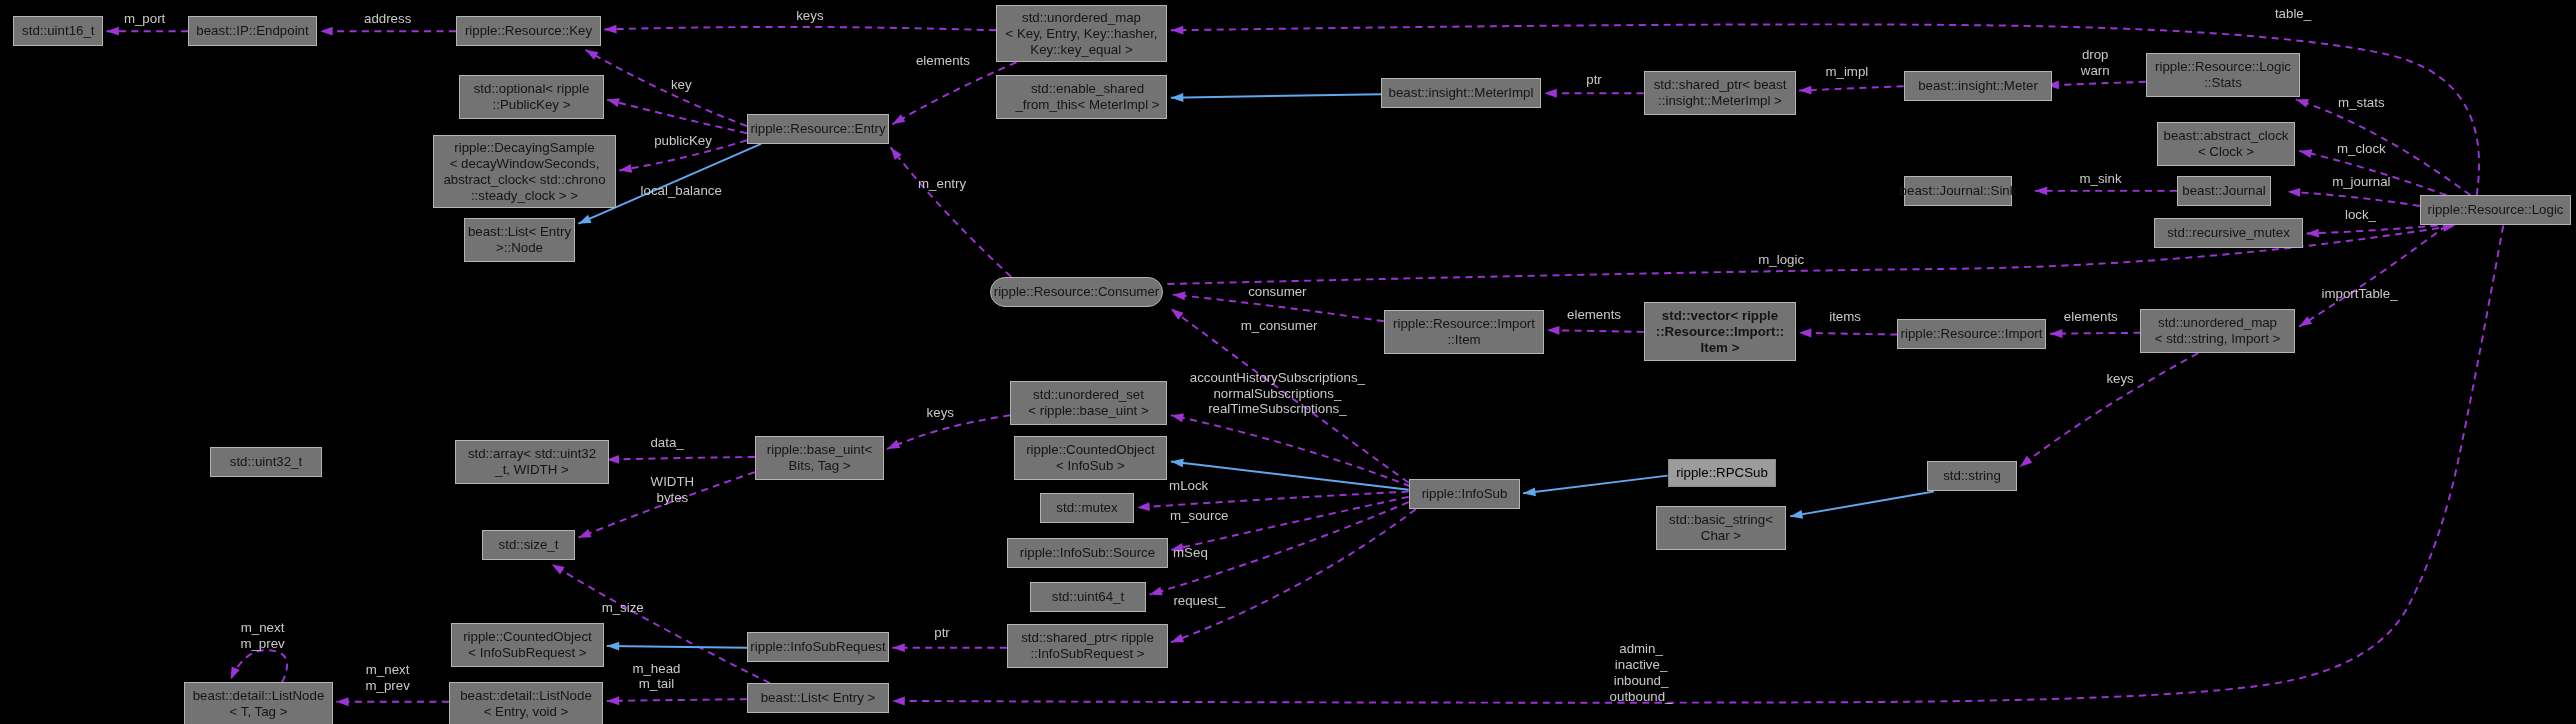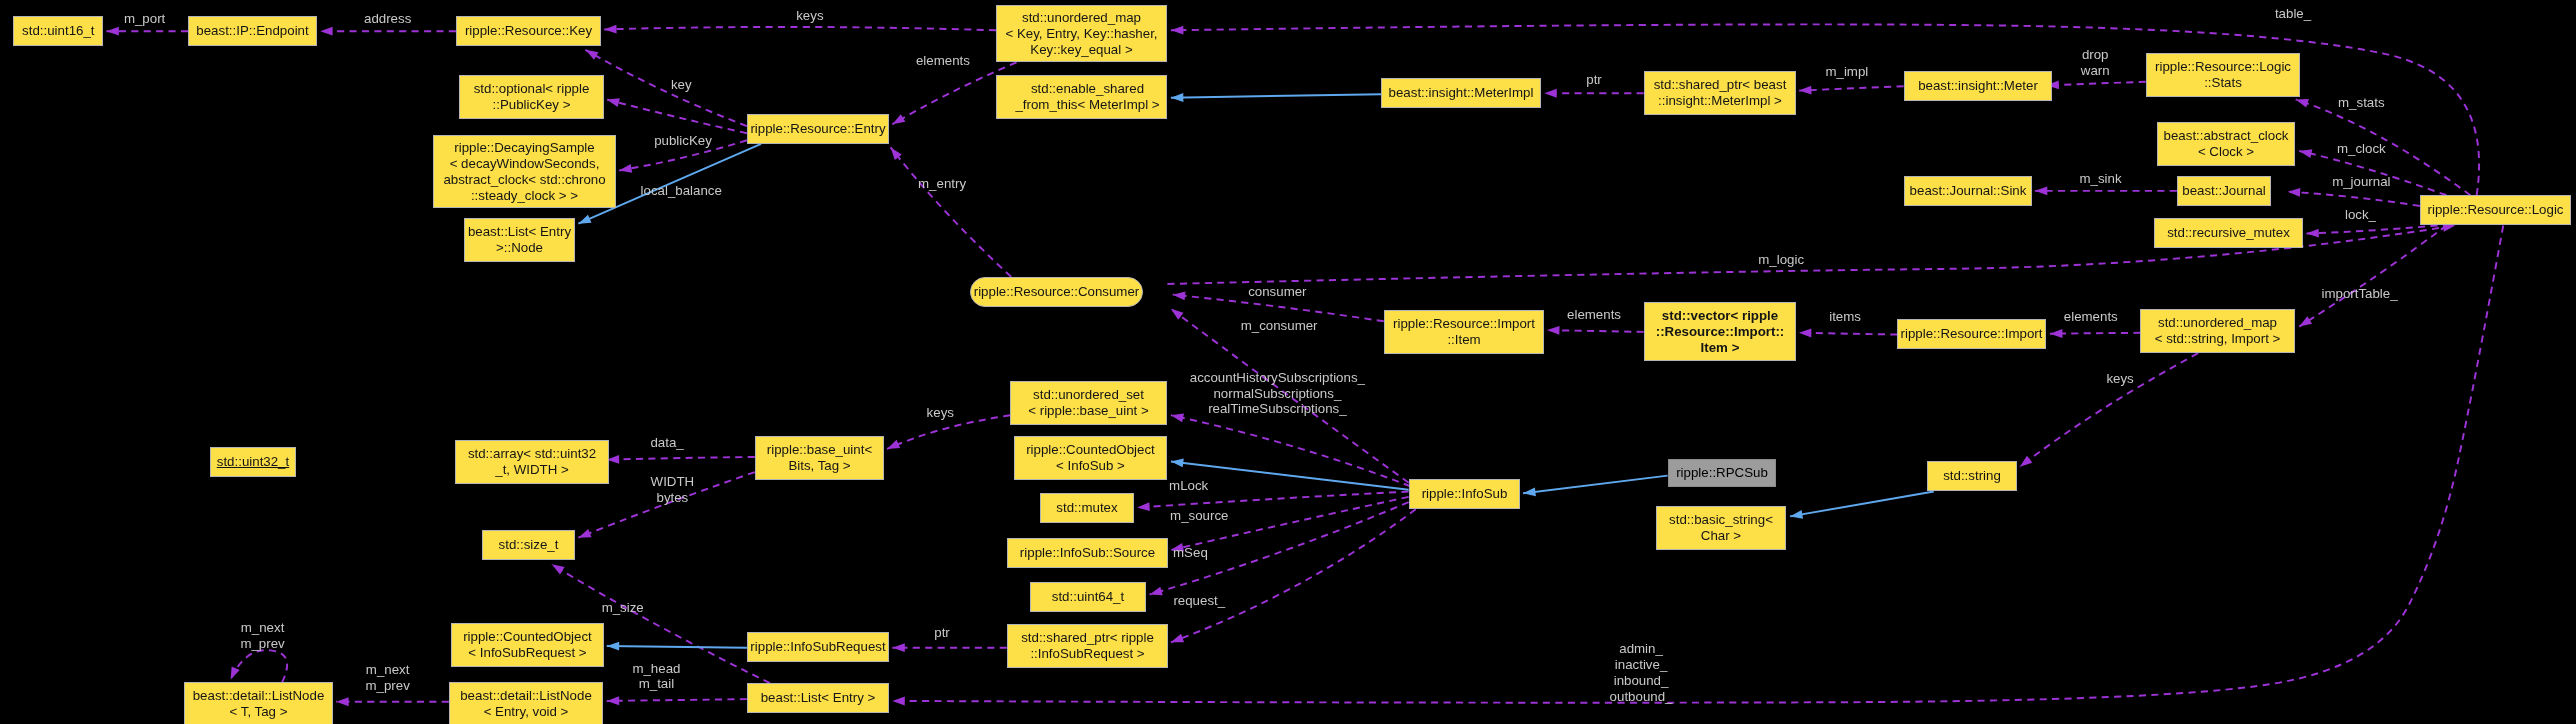--- a/index.html
+++ b/index.html
@@ -1,19 +1,19 @@
 <!DOCTYPE html>
 <html style="font-size:14px"><head>
 <meta charset="utf-8">
 <style>
   html,body{margin:0;padding:0;background:#000;}
   #stage{position:relative;width:2576px;height:725px;background:#000;overflow:hidden;
          font-family:"Liberation Sans","DejaVu Sans",sans-serif;}
   #edge-layer{position:absolute;left:0;top:0;}
-  .node{position:absolute;box-sizing:border-box;background:#fde047;border:1.8px solid #b4b4b4;
+  .node{position:absolute;box-sizing:border-box;background:#737373;border:1.8px solid #b4b4b4;
         color:#151515;display:flex;flex-direction:column;align-items:center;justify-content:center;
         font-size:13.3px;line-height:16px;text-align:center;white-space:nowrap;}
   .node.hl{background:#9c9c9c;border-color:#8b8b8b;color:#000;}
   .edge-label{font-size:15px;fill:#c9c9c9;}
   path.edge{fill:none;stroke-width:2.2px;}
   path.dashed{stroke-dasharray:8 6;}
 </style>
 </head>
 <body>
 
@@ -169,37 +169,37 @@
       <div class="node" style="left: 433px; top: 135px; width: 183px; height: 73px;">
         <div>ripple::DecayingSample</div>
         <div>&lt; decayWindowSeconds,</div>
         <div>abstract_clock&lt; std::chrono</div>
         <div>::steady_clock &gt; &gt;</div>
       </div>
       <div class="node" style="left: 2157px; top: 122px; width: 138px; height: 44px;">
         <div>beast::abstract_clock</div>
         <div>&lt; Clock &gt;</div>
       </div>
-      <div class="node" style="left: 1904px; top: 176px; width: 128px; height: 30px;">
+      <div class="node" style="left: 1904px; top: 176px; width: 108px; height: 30px;">
         <div>beast::Journal::Sink</div>
       </div>
       <div class="node" style="left: 2177px; top: 176px; width: 94px; height: 30px;">
         <div>beast::Journal</div>
       </div>
       <div class="node" style="left: 2154px; top: 218px; width: 149px; height: 30px;">
         <div>std::recursive_mutex</div>
       </div>
       <div class="node" style="left: 2420px; top: 195px; width: 151px; height: 30px;">
         <div>ripple::Resource::Logic</div>
       </div>
       <div class="node" style="left: 464px; top: 218px; width: 111px; height: 44px;">
         <div>beast::List&lt; Entry</div>
         <div>&gt;::Node</div>
       </div>
-      <div class="node" style="left: 970px; top: 277px; width: 173px; height: 30px; border-radius: 15px;">
+      <div class="node" style="left: 990px; top: 277px; width: 173px; height: 30px; border-radius: 15px;">
         <div>ripple::Resource::Consumer</div>
       </div>
       <div class="node" style="left: 1384px; top: 310px; width: 160px; height: 44px;">
         <div>ripple::Resource::Import</div>
         <div>::Item</div>
       </div>
       <div class="node" style="left: 1644px; top: 302px; width: 152px; height: 59px; font-weight: bold;">
         <div>std::vector&lt; ripple</div>
         <div>::Resource::Import::</div>
         <div>Item &gt;</div>
@@ -238,21 +238,21 @@
       <div class="node hl" style="left: 1668px; top: 459px; width: 108px; height: 28px;">
         <div>ripple::RPCSub</div>
       </div>
       <div class="node" style="left: 1927px; top: 461px; width: 90px; height: 30px;">
         <div>std::string</div>
       </div>
       <div class="node" style="left: 1656px; top: 506px; width: 130px; height: 44px;">
         <div>std::basic_string&lt;</div>
         <div>Char &gt;</div>
       </div>
-      <div class="node" style="left: 210px; top: 447px; width: 86px; height: 30px; text-decoration: underline;">
+      <div class="node" style="left: 210px; top: 447px; width: 112px; height: 30px;">
         <div>std::uint32_t</div>
       </div>
       <div class="node" style="left: 449px; top: 440px; width: 154px; height: 44px; margin-left: 6px;">
         <div>std::array&lt; std::uint32</div>
         <div>_t, WIDTH &gt;</div>
       </div>
       <div class="node" style="left: 755px; top: 436px; width: 129px; height: 44px;">
         <div>ripple::base_uint&lt;</div>
         <div>Bits, Tag &gt;</div>
       </div>

